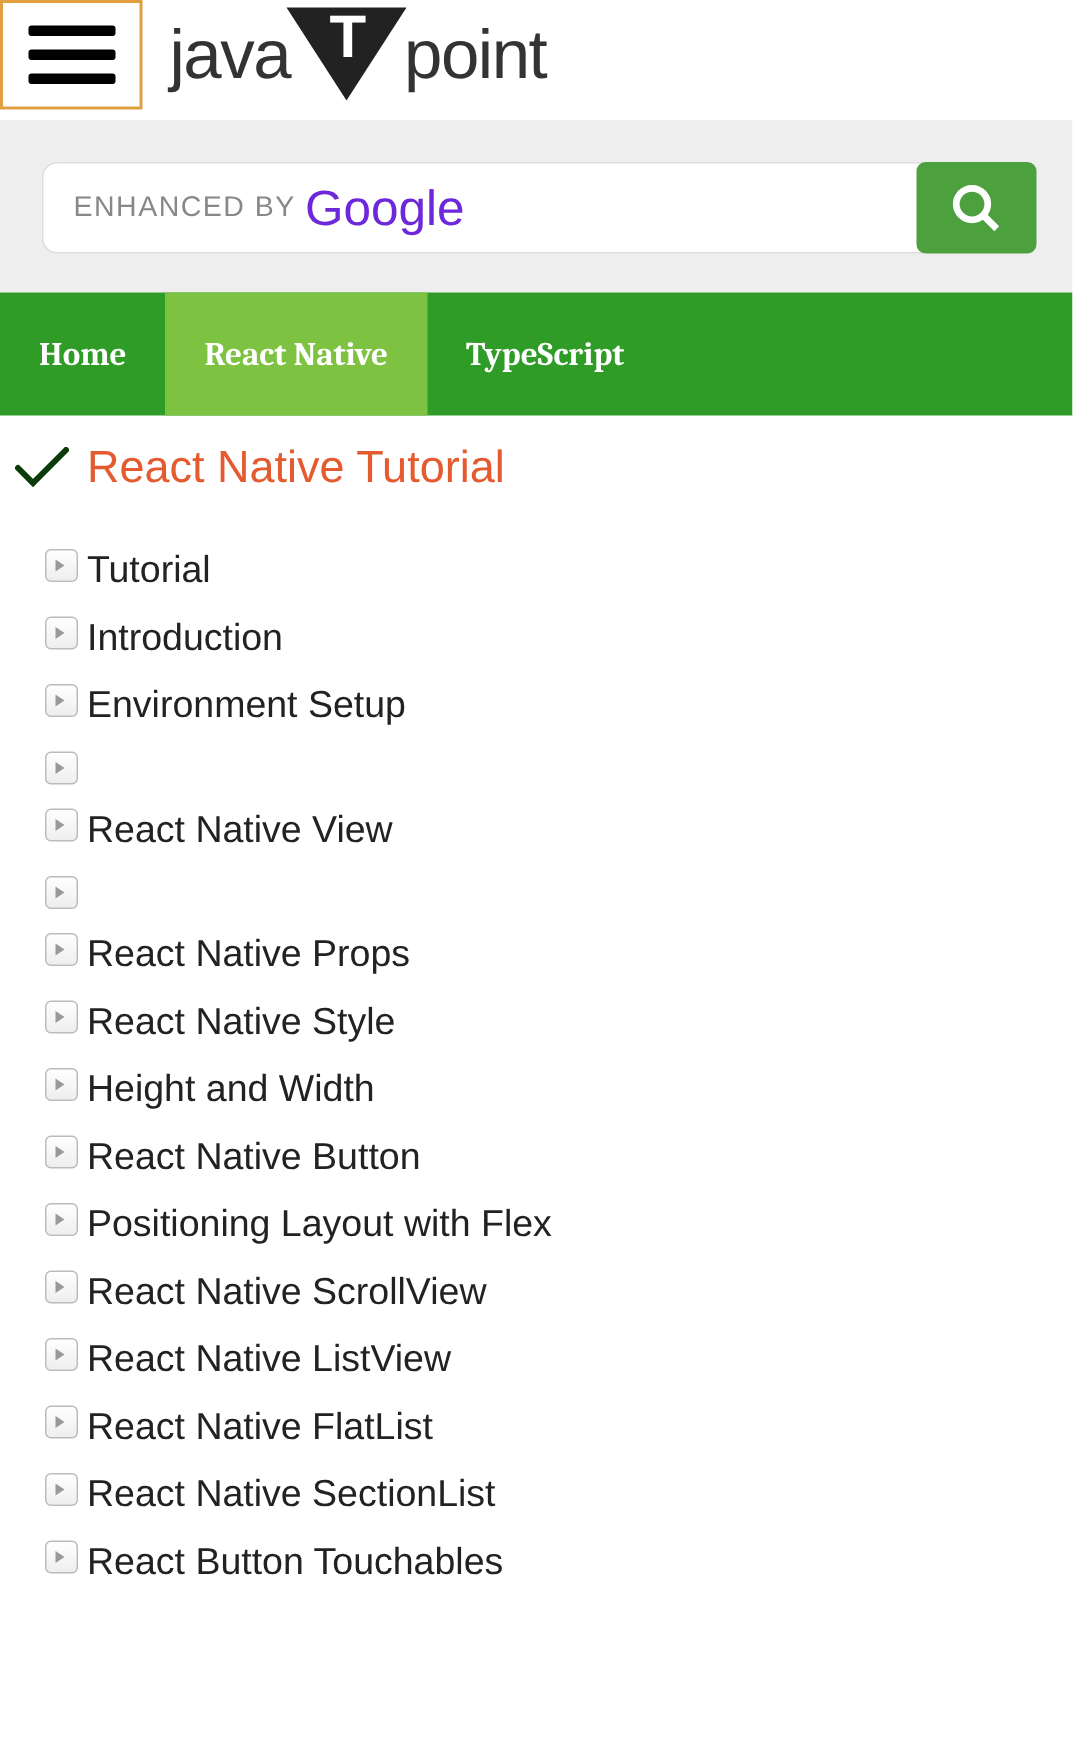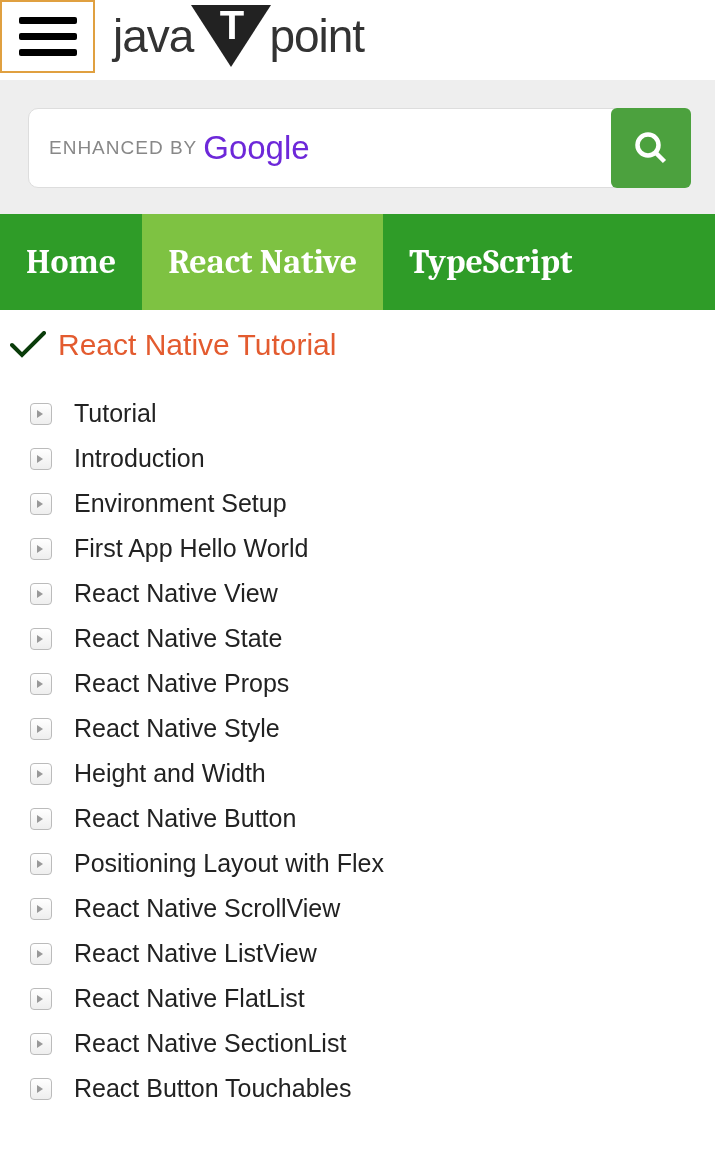--- a/index.html
+++ b/index.html
@@ -74,21 +74,21 @@
     }
     .search-wrapper {
       display: flex;
       align-items: stretch;
     }
     .search-box {
       flex: 1;
       background: #fff;
       border: 1px solid #ddd;
       border-radius: 10px 0 0 10px;
-      height: 80px;
+      height: 61px;
       display: flex;
       align-items: center;
       padding: 0 20px;
       font-size: 23px;
       color: #999;
     }
     .search-box .enhanced {
       font-family: Arial, sans-serif;
       letter-spacing: 1px;
       color: #888;
@@ -110,21 +110,21 @@
       align-items: center;
       justify-content: center;
     }
     .tabs {
       display: flex;
       background: #2f9c28;
     }
     .tab {
       padding: 28px 26px;
       color: #fff;
-      font-size: 34px;
+      font-size: 22px;
       font-weight: bold;
       font-family: Cambria, Georgia, serif;
       cursor: pointer;
     }
     .tab.active {
       background: #7ec242;
     }
     .content {
       padding: 18px 10px 0 10px;
     }
@@ -141,24 +141,23 @@
       color: #e35b2f;
       font-size: 30px;
       font-weight: 500;
     }
     .menu-list {
       list-style: none;
       padding-left: 20px;
     }
     .menu-item {
       display: flex;
-      align-items: center;
+      align-items: flex-start;
       padding: 8px 0;
       cursor: pointer;
-      gap: 16px;
     }
     .arrow-box {
       width: 22px;
       height: 22px;
       border: 1px solid #bbb;
       background: linear-gradient(#fff, #eee);
       border-radius: 4px;
       display: flex;
       align-items: center;
       justify-content: center;
@@ -241,37 +240,35 @@
           </svg>
         </span>
         <span class="menu-item-text">Environment Setup</span>
       </li>
       <li class="menu-item">
         <span class="arrow-box">
           <svg width="12" height="12" viewBox="0 0 12 12">
             <path d="M2 2 L8 6 L2 10 Z" fill="#999"></path>
           </svg>
         </span>
-        <span class="menu-item-text">First App Hello World</span>
       </li>
       <li class="menu-item">
         <span class="arrow-box">
           <svg width="12" height="12" viewBox="0 0 12 12">
             <path d="M2 2 L8 6 L2 10 Z" fill="#999"></path>
           </svg>
         </span>
         <span class="menu-item-text">React Native View</span>
       </li>
       <li class="menu-item">
         <span class="arrow-box">
           <svg width="12" height="12" viewBox="0 0 12 12">
             <path d="M2 2 L8 6 L2 10 Z" fill="#999"></path>
           </svg>
         </span>
-        <span class="menu-item-text">React Native State</span>
       </li>
       <li class="menu-item">
         <span class="arrow-box">
           <svg width="12" height="12" viewBox="0 0 12 12">
             <path d="M2 2 L8 6 L2 10 Z" fill="#999"></path>
           </svg>
         </span>
         <span class="menu-item-text">React Native Props</span>
       </li>
       <li class="menu-item">

